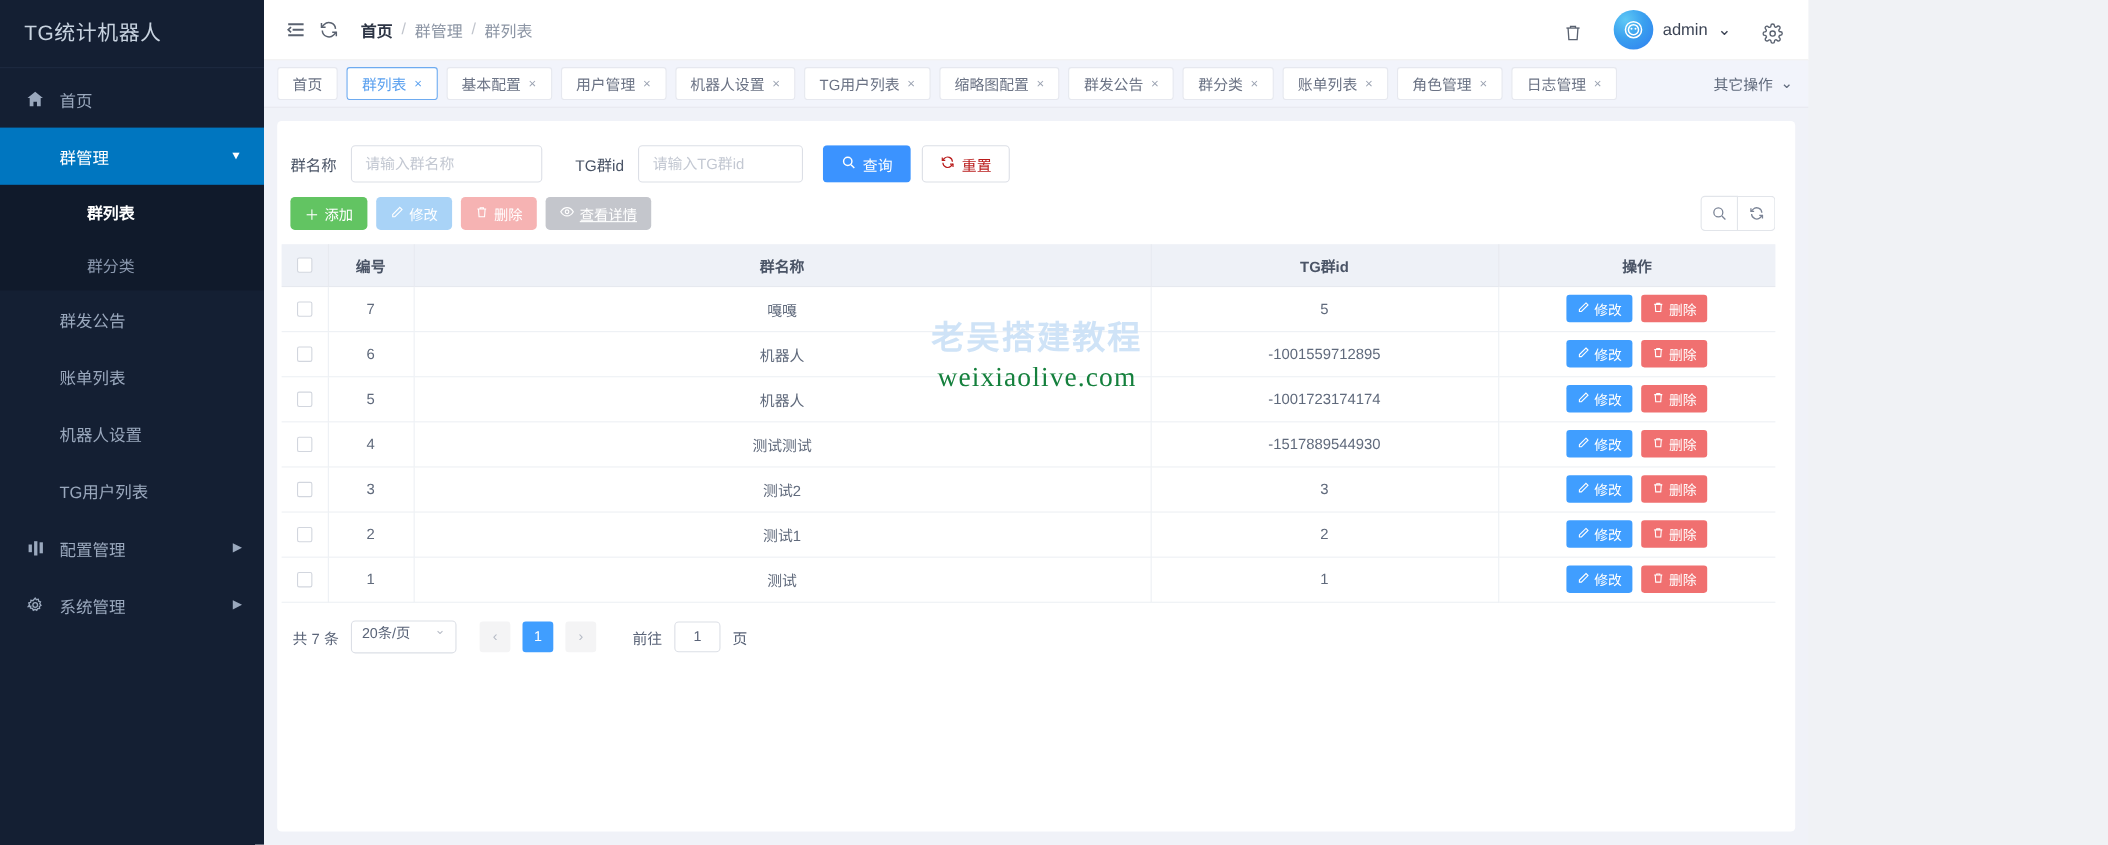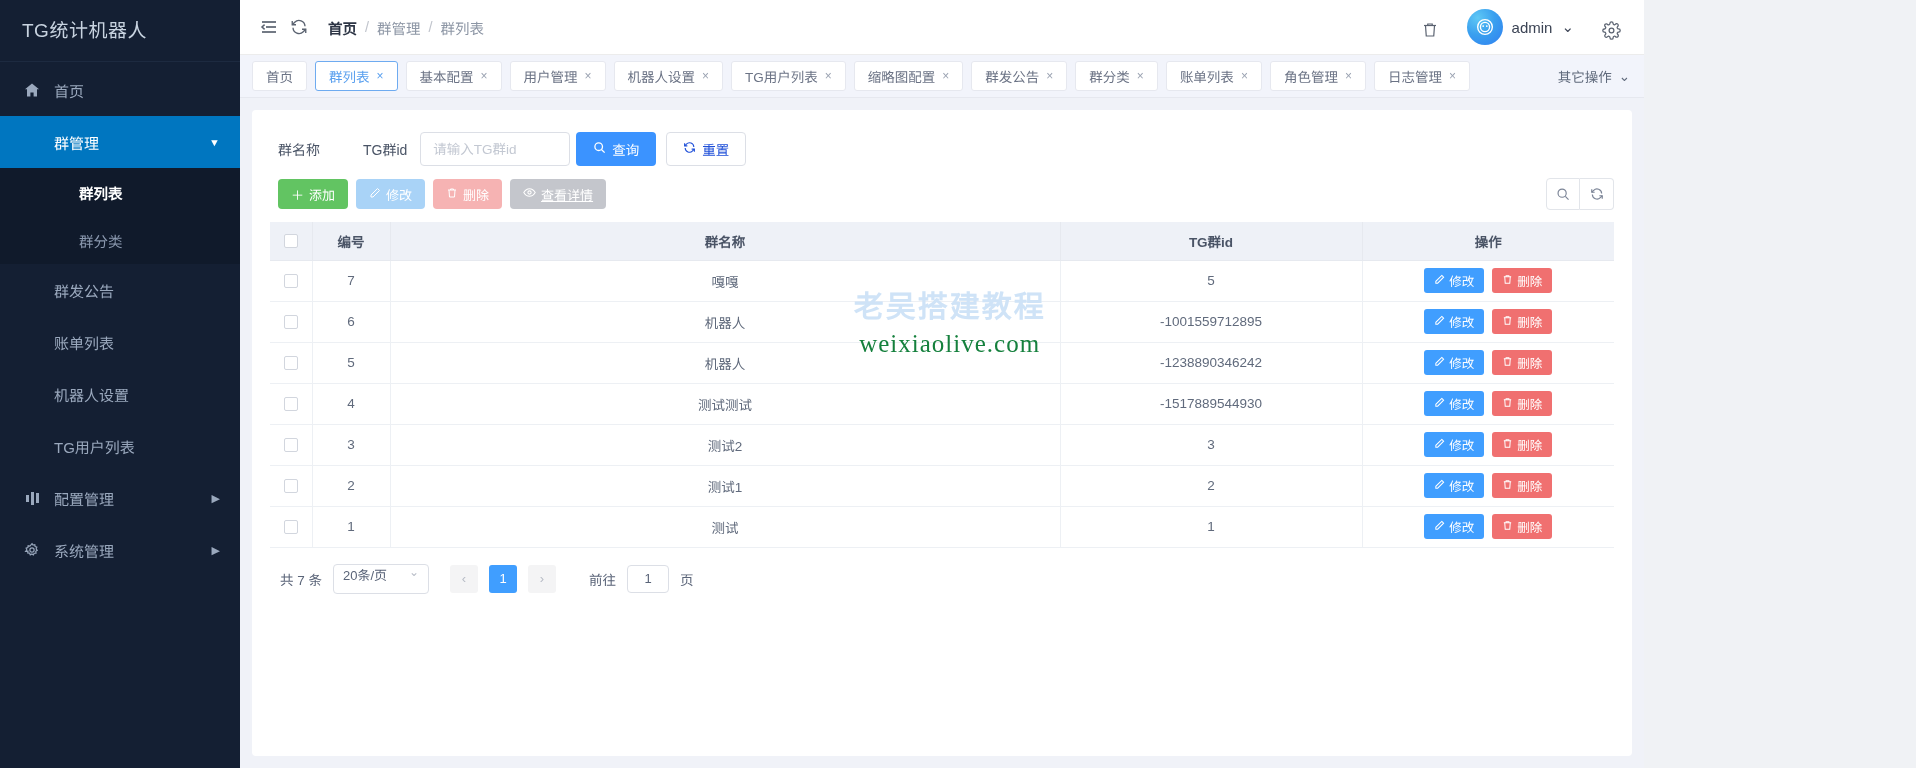--- a/index.html
+++ b/index.html
@@ -90,21 +90,21 @@
     padding: 0 13px; background: #fff; border: 1px solid #e6e8ef; border-radius: 3px;
     font-size: 13.5px; color: #6b7385; white-space: nowrap; cursor: pointer;
   }
   .tab.active { border-color: #6eabf0; color: #5aa0ef; }
   .tab .x { font-size: 12px; color: #9aa2b1; }
   .tab.active .x { color: #5aa0ef; }
   .other-ops { font-size: 13.5px; color: #606a7c; display: flex; align-items: center; gap: 7px; cursor: pointer; padding-left: 14px; white-space: nowrap;}
 
   
   .content { flex: 1 1 auto; padding: 12px; overflow: hidden; }
-  .card { background: #fff; border-radius: 4px; padding: 14px 18px 0 18px; height: 646px; }
+  .card { background: #fff; border-radius: 4px; padding: 14px 18px 0 4px; height: 646px; }
 
   
   .filter { display: flex; align-items: center; gap: 0; padding: 8px 0 6px 8px; }
   .f-label { font-size: 14px; color: #4c5costume; }
   .f-label { font-size: 14px; color: #4a5466; margin-right: 13px; }
   .inp {
     height: 34px; border: 1px solid #dcdfe6; border-radius: 4px;
     padding: 0 12px; font-size: 13.5px; color: #47536b; outline: none;
     font-family: inherit; background: #fff;
   }
@@ -112,21 +112,21 @@
   .inp.w1 { width: 174px; }
   .inp.w2 { width: 150px; }
   .gap { width: 30px; }
   .btn {
     height: 34px; border-radius: 4px; border: 1px solid transparent;
     display: inline-flex; align-items: center; gap: 6px;
     padding: 0 16px; font-size: 13.5px; cursor: pointer; font-family: inherit;
     white-space: nowrap;
   }
   .btn-primary { background: #3b93ff; color: #fff; }
-  .btn-default { background: #fff; color: #1d4ed8; border-color: #dcdfe6; }
+  .btn-default { background: #fff; color: #b91c1c; border-color: #dcdfe6; }
 
   
   .actions { display: flex; align-items: center; gap: 8px; padding: 6px 0 12px 8px; }
   .btn-sm {
     height: 30px; border-radius: 4px; border: none;
     display: inline-flex; align-items: center; gap: 5px;
     padding: 0 13px; font-size: 13px; color: #fff; cursor: pointer;
     font-family: inherit; white-space: nowrap;
   }
   .b-add { background: #62c462; }
@@ -421,24 +421,25 @@
         <span>其它操作</span>
         <span>⌄</span>
       </div>
     </div>
 
     <div class="content">
       <div class="card">
 
         <div class="filter">
           <span class="f-label">群名称</span>
+          <input class="inp w1" type="text" value="" placeholder="请输入群名称" style="">
           <span class="gap"></span>
           <span class="f-label">TG群id</span>
           <input class="inp w2" type="text" value="" placeholder="请输入TG群id" style="">
-          <button class="btn btn-primary ml6" style="margin-left:6px">
+          <button class="btn btn-primary ml6" style="margin-left:18px">
             <span>
               <svg width="13" height="13" viewBox="0 0 24 24" fill="none" stroke="currentColor" stroke-width="2.4">
                   <circle cx="10.5" cy="10.5" r="7"></circle>
                   <line x1="16" y1="16" x2="21.5" y2="21.5"></line>
                 </svg>
             </span>
             <span>查询</span>
           </button>
           <button class="btn btn-default" style="margin-left:10px">
             <span>
@@ -573,21 +574,21 @@
                           </svg></span>
                       <span>删除</span>
                     </button>
                   </div>
                 </td>
               </tr>
               <tr>
                 <td><span class="chk"></span></td>
                 <td>5</td>
                 <td>机器人</td>
-                <td>-1238890346242</td>
+                <td>-1001723174174</td>
                 <td>
                   <div class="op-cell">
                     <button class="row-btn r-edit">
                       <span><svg width="11" height="11" viewBox="0 0 24 24" fill="none" stroke="currentColor" stroke-width="2.2">
                             <path d="M17 3l4 4L8 20H4v-4z"></path>
                           </svg></span>
                       <span>修改</span>
                     </button>
                     <button class="row-btn r-del">
                       <span><svg width="11" height="11" viewBox="0 0 24 24" fill="none" stroke="currentColor" stroke-width="2.2">

